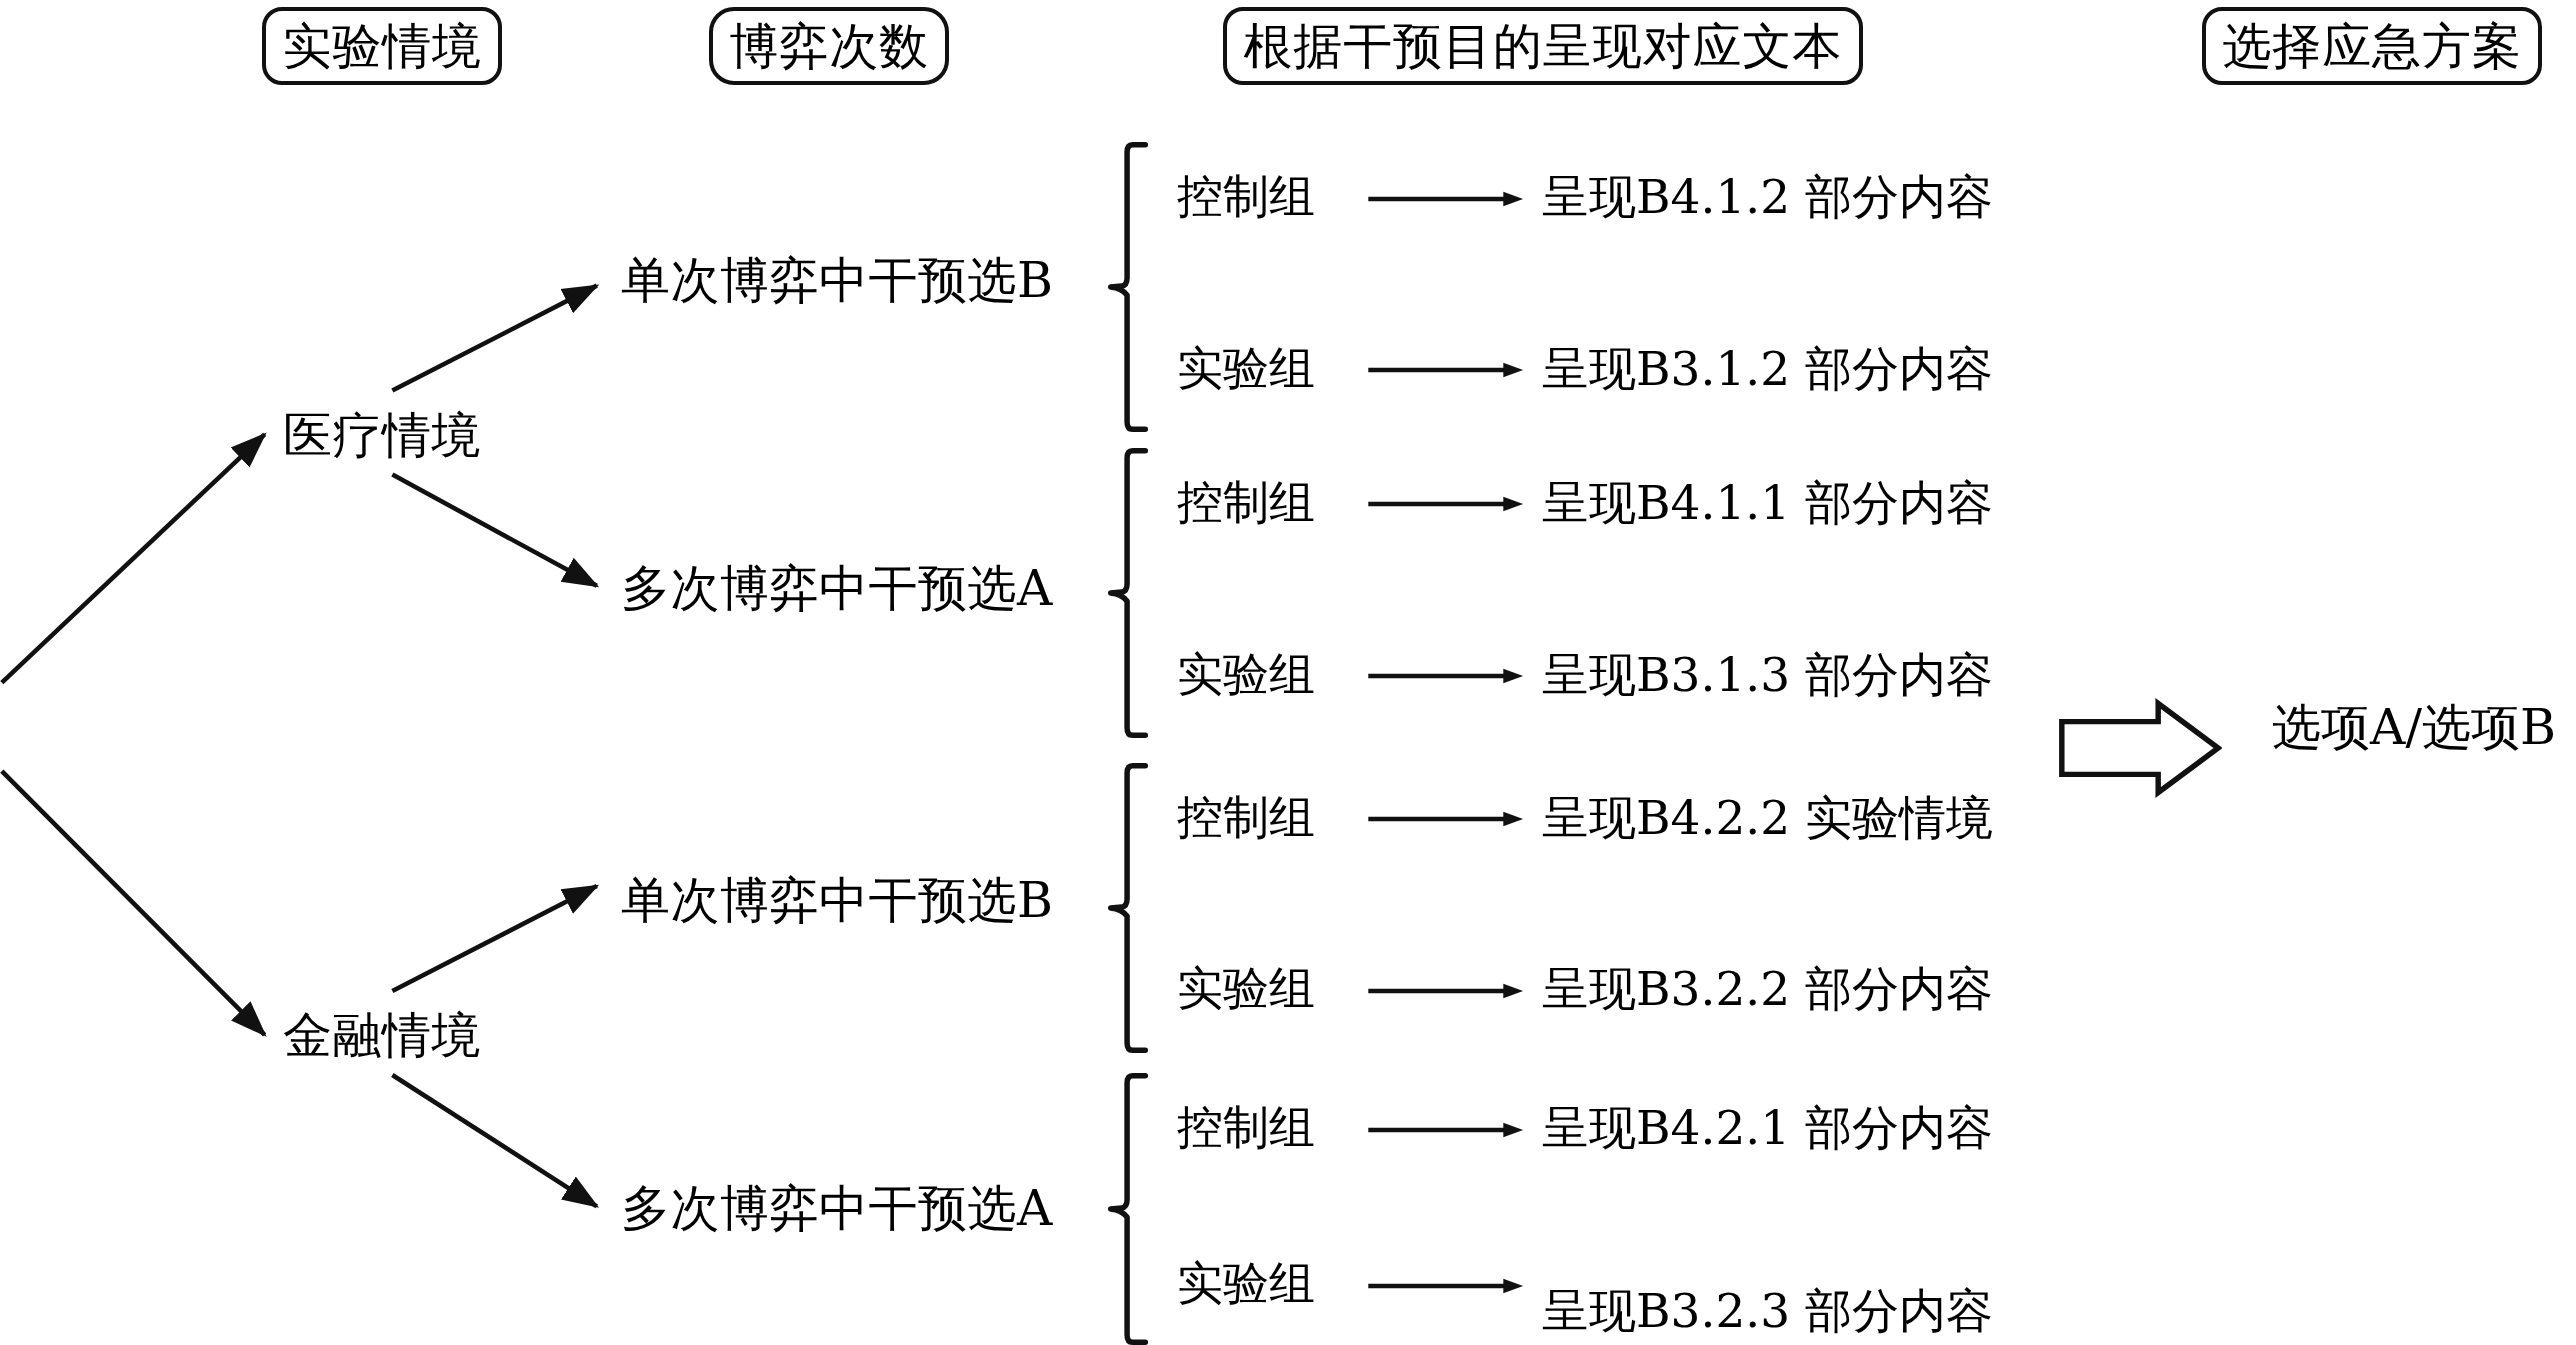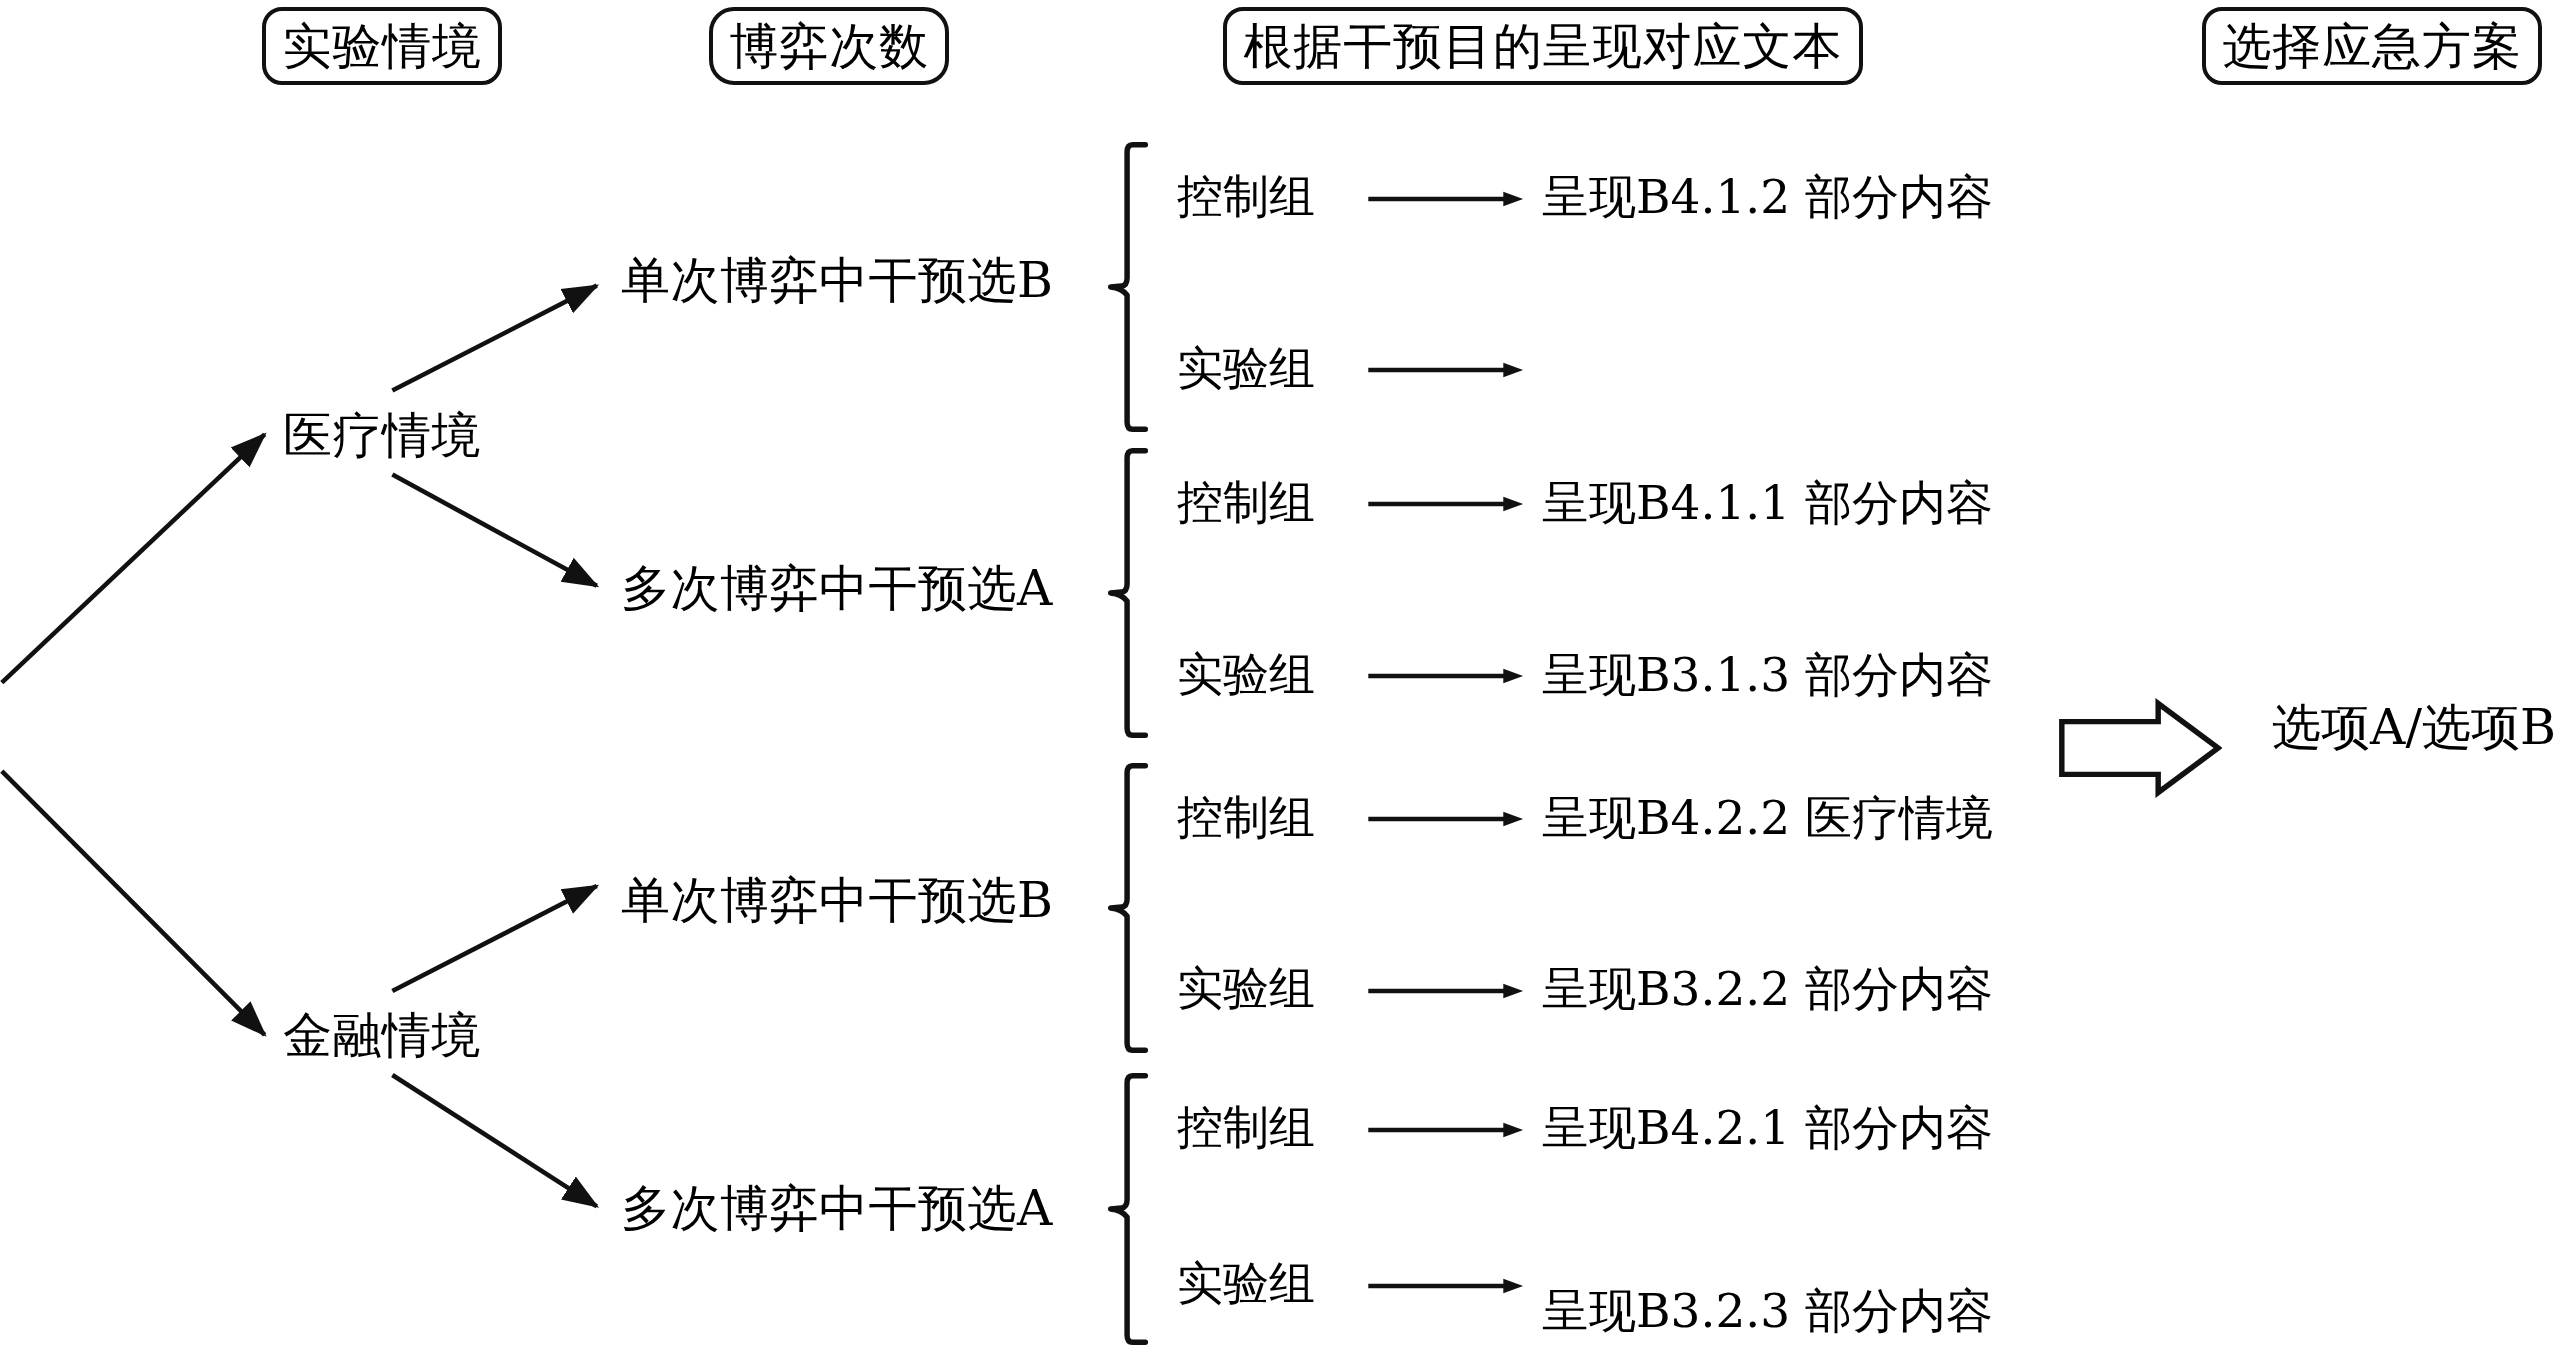--- a/index.html
+++ b/index.html
@@ -153,20 +153,21 @@
   </div>
   <div class="leaf-text" style="left:1542px; top:173px;">呈现B4.1.2 部分内容</div>
 
   <div class="leaf-group-label" style="left:1177px; top:345px;">实验组</div>
   <div class="row-arrow" style="left:1367px; top:361px;">
     <svg width="161" height="18" viewBox="0 0 176 20" xmlns="http://www.w3.org/2000/svg">
       <line x1="0" y1="10" x2="152" y2="10" stroke="#111111" stroke-width="5"></line>
       <path d="M150,2 L172,10 L150,18 z" fill="#111111"></path>
     </svg>
   </div>
+  <div class="leaf-text" style="left:1542px; top:345px;">呈现B3.1.2 部分内容</div>
 
   <div class="brace" style="left:1107px; top:447px;">
     <svg width="42" height="292" viewBox="0 0 46 320" xmlns="http://www.w3.org/2000/svg">
       <path d="M42,4 L28,4 Q22,4 22,12 L22,150 Q22,158 16,159 L4,160
                Q16,161 22,169 L22,308 Q22,316 28,316 L42,316" fill="none" stroke="#111111" stroke-width="6" stroke-linecap="round" stroke-linejoin="round"></path>
     </svg>
   </div>
   <div class="leaf-group-label" style="left:1177px; top:479px;">控制组</div>
   <div class="row-arrow" style="left:1367px; top:495px;">
     <svg width="161" height="18" viewBox="0 0 176 20" xmlns="http://www.w3.org/2000/svg">
@@ -191,21 +192,21 @@
                Q16,161 22,169 L22,308 Q22,316 28,316 L42,316" fill="none" stroke="#111111" stroke-width="6" stroke-linecap="round" stroke-linejoin="round"></path>
     </svg>
   </div>
   <div class="leaf-group-label" style="left:1177px; top:794px;">控制组</div>
   <div class="row-arrow" style="left:1367px; top:810px;">
     <svg width="161" height="18" viewBox="0 0 176 20" xmlns="http://www.w3.org/2000/svg">
       <line x1="0" y1="10" x2="152" y2="10" stroke="#111111" stroke-width="5"></line>
       <path d="M150,2 L172,10 L150,18 z" fill="#111111"></path>
     </svg>
   </div>
-  <div class="leaf-text" style="left:1542px; top:794px;">呈现B4.2.2 医疗情境</div>
+  <div class="leaf-text" style="left:1542px; top:794px;">呈现B4.2.2 实验情境</div>
 
   <div class="leaf-group-label" style="left:1177px; top:965px;">实验组</div>
   <div class="row-arrow" style="left:1367px; top:982px;">
     <svg width="161" height="18" viewBox="0 0 176 20" xmlns="http://www.w3.org/2000/svg">
       <line x1="0" y1="10" x2="152" y2="10" stroke="#111111" stroke-width="5"></line>
       <path d="M150,2 L172,10 L150,18 z" fill="#111111"></path>
     </svg>
   </div>
   <div class="leaf-text" style="left:1542px; top:965px;">呈现B3.2.2 部分内容</div>
 

